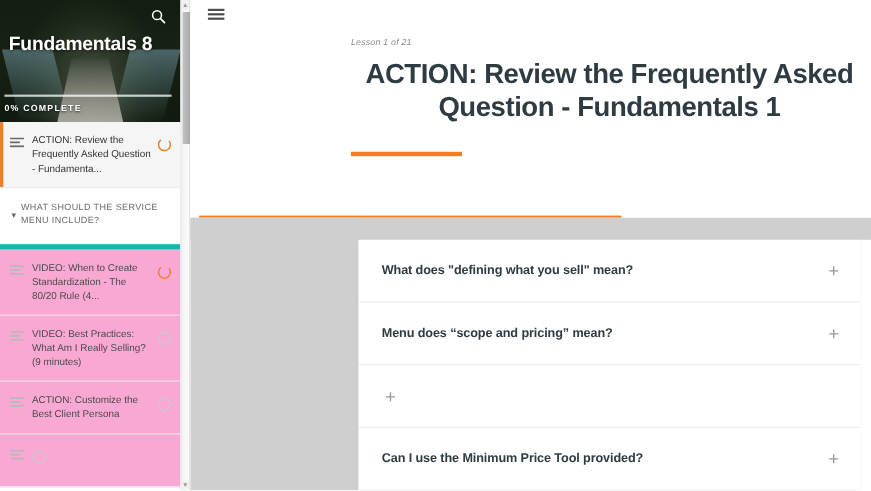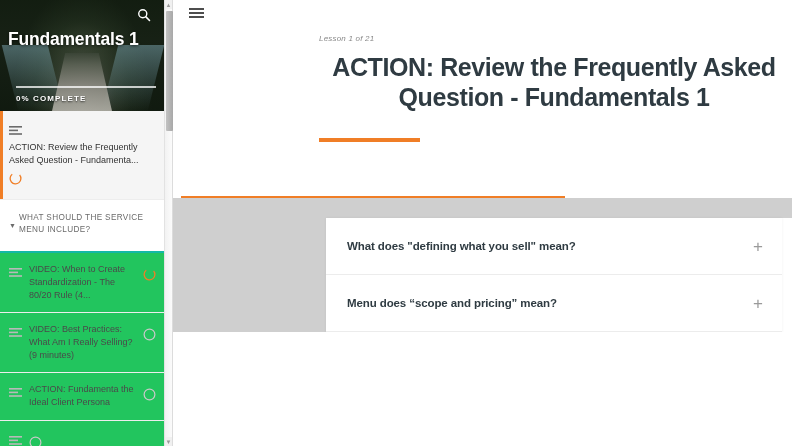--- a/index.html
+++ b/index.html
@@ -54,21 +54,21 @@
     cursor: pointer; z-index: 4;
   }
   .search-icon-btn svg { display: block; }
   .course-title {
     position: absolute; left: 8px; top: 30px; z-index: 3;
     color: #ffffff;
     font-size: 17.5px; font-weight: bold; letter-spacing: -0.2px;
     text-shadow: 0 1px 3px rgba(0,0,0,.6);
     line-height: 1.1;
   }
-  .progress-wrap { position: absolute; left: 16px; right: 8px; bottom: 8px; z-index: 3; }
+  .progress-wrap { position: absolute; left: 4px; right: 8px; bottom: 8px; z-index: 3; }
   .progress-track {
     height: 2px; width: 100%;
     background: rgba(255,255,255,.75);
     margin-bottom: 6px;
   }
   .progress-fill { height: 2px; width: 0%; background: #ffffff; }
   .progress-label {
     color: #ffffff; font-size: 8px; font-weight: bold;
     letter-spacing: 1.1px;
     text-shadow: 0 1px 2px rgba(0,0,0,.7);
@@ -76,40 +76,40 @@
 
   .lesson-list { width: 164px; background: #fff; }
 
   .lesson-item {
     position: relative;
     display: flex; align-items: flex-start;
     padding: 10px 8px 10px 9px;
     min-height: 48px;
     border-bottom: 1px solid #ededed;
     cursor: pointer;
-    background: #22c55e;
-  }
-  .lesson-item.active { background: #f5f5f5; flex-direction: column; }
+    background: #f9a8d4;
+  }
+  .lesson-item.active { background: #f5f5f5; }
   .lesson-item.active::before {
     content: ""; position: absolute; left: 0; top: 0; bottom: 0;
     width: 3px; background: #F07E26;
   }
   .lesson-icon { flex: 0 0 14px; margin-top: 2px; margin-right: 6px; }
   .lesson-label {
     flex: 1 1 auto;
     font-size: 9px; line-height: 1.45; color: #4a4a4a;
     padding-right: 4px;
   }
   .lesson-item.active .lesson-label { color: #333333; }
   .status-ring { flex: 0 0 13px; margin-top: 4px; }
 
   .section-head {
     display: flex; align-items: center;
     padding: 12px 10px 14px 9px;
-    border-bottom: 2px solid #14b8a6;
+    border-bottom: 5px solid #14b8a6;
     background: #ffffff;
     cursor: pointer;
   }
   .caret { flex: 0 0 10px; margin-top: 3px; color: #6b6b6b; font-size: 7px; }
   .section-title {
     flex: 1 1 auto;
     font-size: 8.2px; font-weight: normal; color: #6b6b6b;
     letter-spacing: .35px; line-height: 1.5; text-transform: uppercase;
   }
 
@@ -130,21 +130,21 @@
   .sb-arrow.down { bottom: 0; }
   .sb-thumb {
     position: absolute; left: 1px; width: 7px; top: 11px; height: 120px;
     background: linear-gradient(to right, #c2c2c2, #a8a8a8);
     border-radius: 1px; cursor: grab;
   }
 
   
   .main {
     position: relative;
-    flex: 1 1 auto; height: 332px;
+    flex: 1 1 auto; height: 446px;
     background: #ffffff;
     overflow: hidden;
   }
   .topbar { height: 34px; padding: 8px 0 0 16px; background: #ffffff; }
   .hamburger { width: 15px; cursor: pointer; }
   .hamburger span {
     display: block; height: 2px; background: #4d4d4d; margin-bottom: 2px;
   }
   .hamburger span:last-child { margin-bottom: 0; }
 
@@ -217,21 +217,21 @@
         <div class="hero-deck"></div>
       </div>
 
       <div class="search-icon-btn">
         <svg width="14" height="14" viewBox="0 0 16 16" aria-hidden="true">
           <circle cx="6.6" cy="6.6" r="4.6" fill="none" stroke="#ffffff" stroke-width="1.6"></circle>
           <line x1="10.2" y1="10.2" x2="14.3" y2="14.3" stroke="#ffffff" stroke-width="1.8" stroke-linecap="round"></line>
         </svg>
       </div>
 
-      <div class="course-title">Fundamentals 1</div>
+      <div class="course-title">Fundamentals 8</div>
 
       <div class="progress-wrap">
         <div class="progress-track">
           <div class="progress-fill" style="width: 0%;"></div>
         </div>
         <div class="progress-label">0% COMPLETE</div>
       </div>
     </div>
 
     <div class="lesson-list">
@@ -290,21 +290,21 @@
       </div>
 
       <div class="lesson-item">
         <span class="lesson-icon">
           <svg width="13" height="11" viewBox="0 0 13 11" aria-hidden="true">
             <rect x="0" y="0" width="13" height="1.6" fill="#b9b9b9"></rect>
             <rect x="0" y="3.6" width="9" height="1.6" fill="#b9b9b9"></rect>
             <rect x="0" y="7.2" width="13" height="1.6" fill="#b9b9b9"></rect>
           </svg>
         </span>
-        <span class="lesson-label">ACTION: Fundamenta the Ideal Client Persona</span>
+        <span class="lesson-label">ACTION: Customize the Best Client Persona</span>
         <span class="status-ring">
           <svg width="13" height="13" viewBox="0 0 14 14" aria-hidden="true">
             <circle cx="7" cy="7" r="5.8" fill="none" stroke="#c9c9c9" stroke-width="1.3"></circle>
           </svg>
         </span>
       </div>
 
       <div class="lesson-item">
         <span class="lesson-icon">
           <svg width="13" height="11" viewBox="0 0 13 11" aria-hidden="true">
@@ -361,20 +361,21 @@
         <div class="faq-row">
           <span class="faq-q">Menu does “scope and pricing” mean?</span>
           <span class="faq-plus">+</span>
         </div>
 
         <div class="faq-row">
           <span class="faq-plus">+</span>
         </div>
 
         <div class="faq-row">
+          <span class="faq-q">Can I use the Minimum Price Tool provided?</span>
           <span class="faq-plus">+</span>
         </div>
 
       </div>
     </div>
 
   </main>
 </div>
 
 </body></html>

